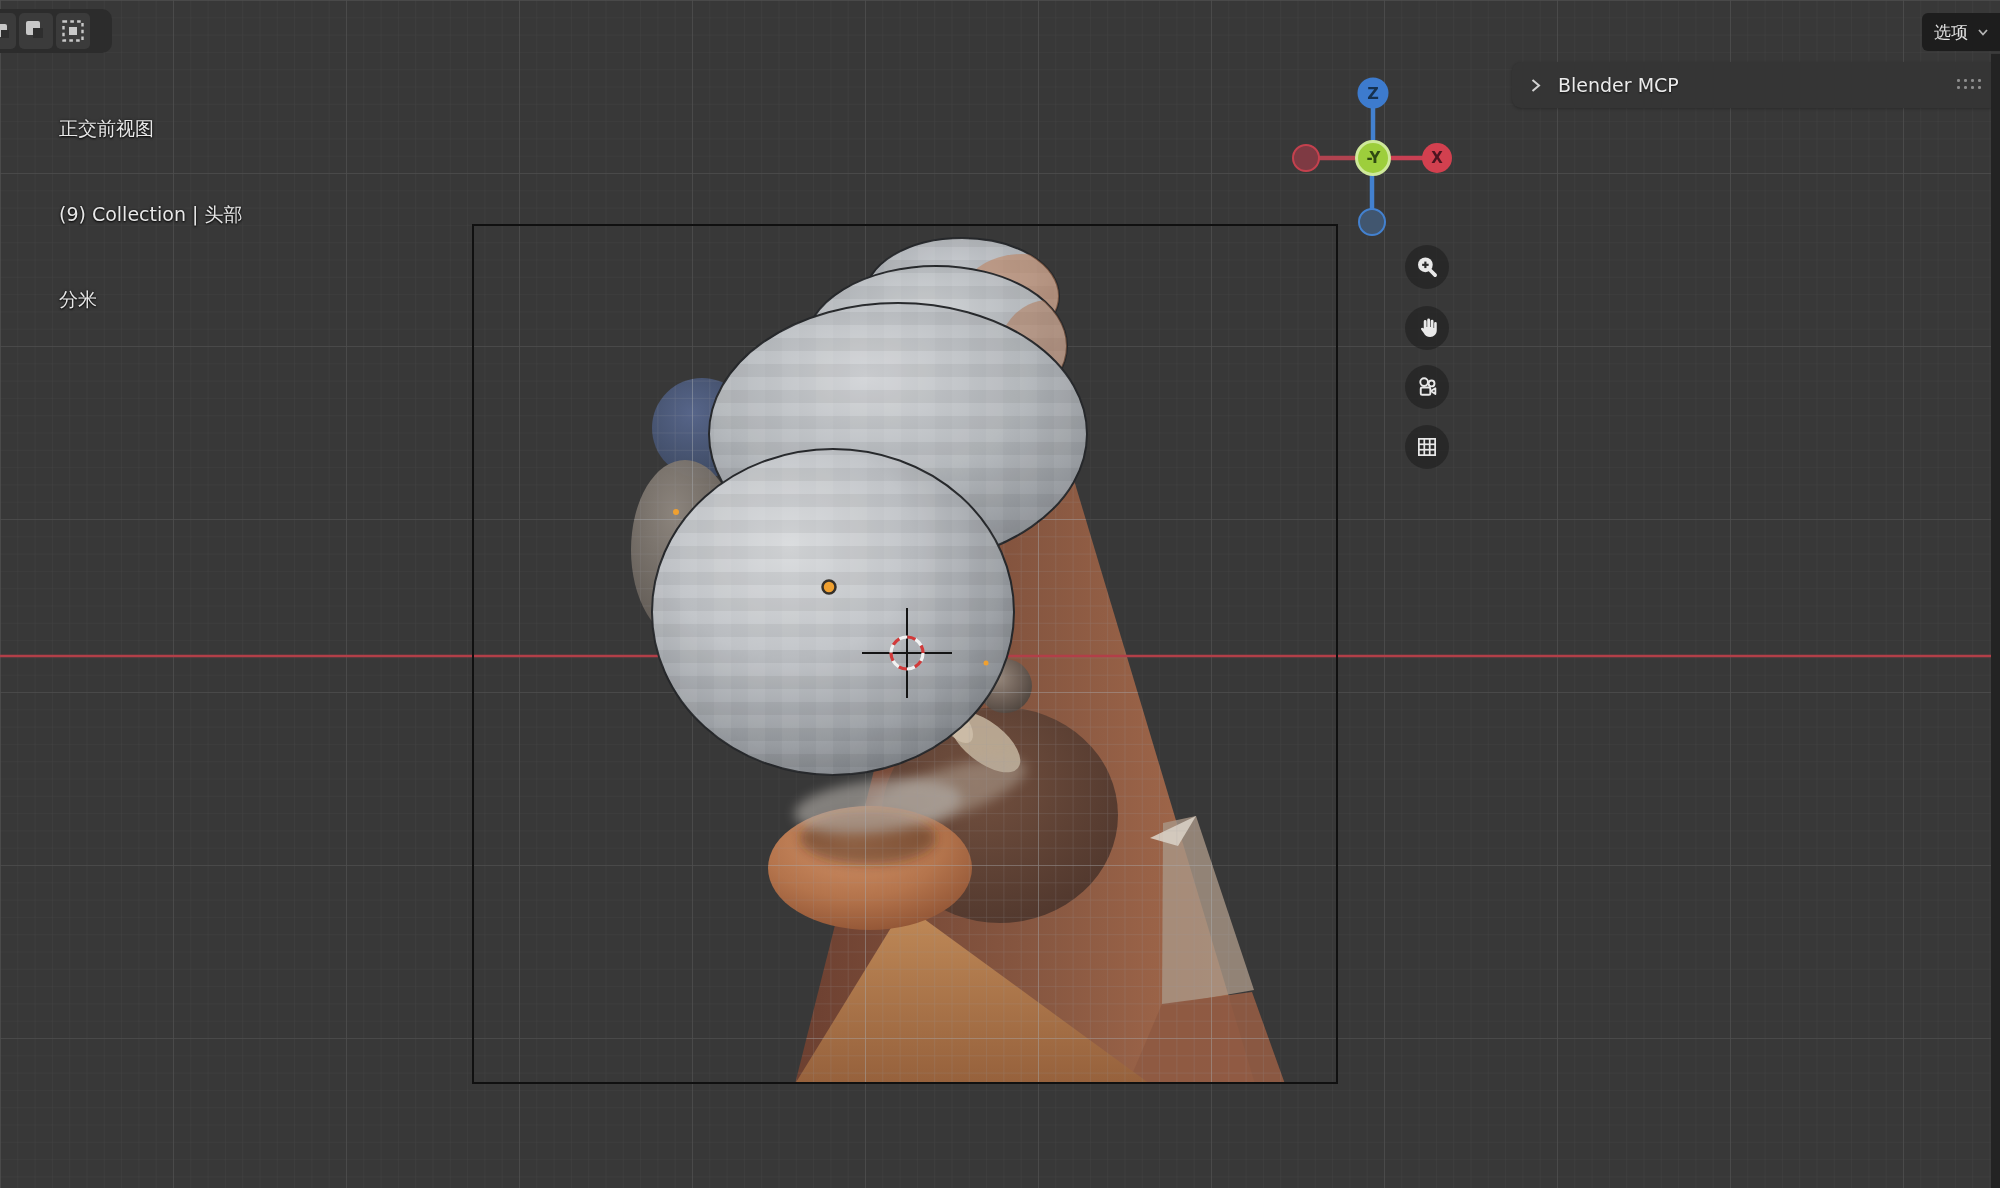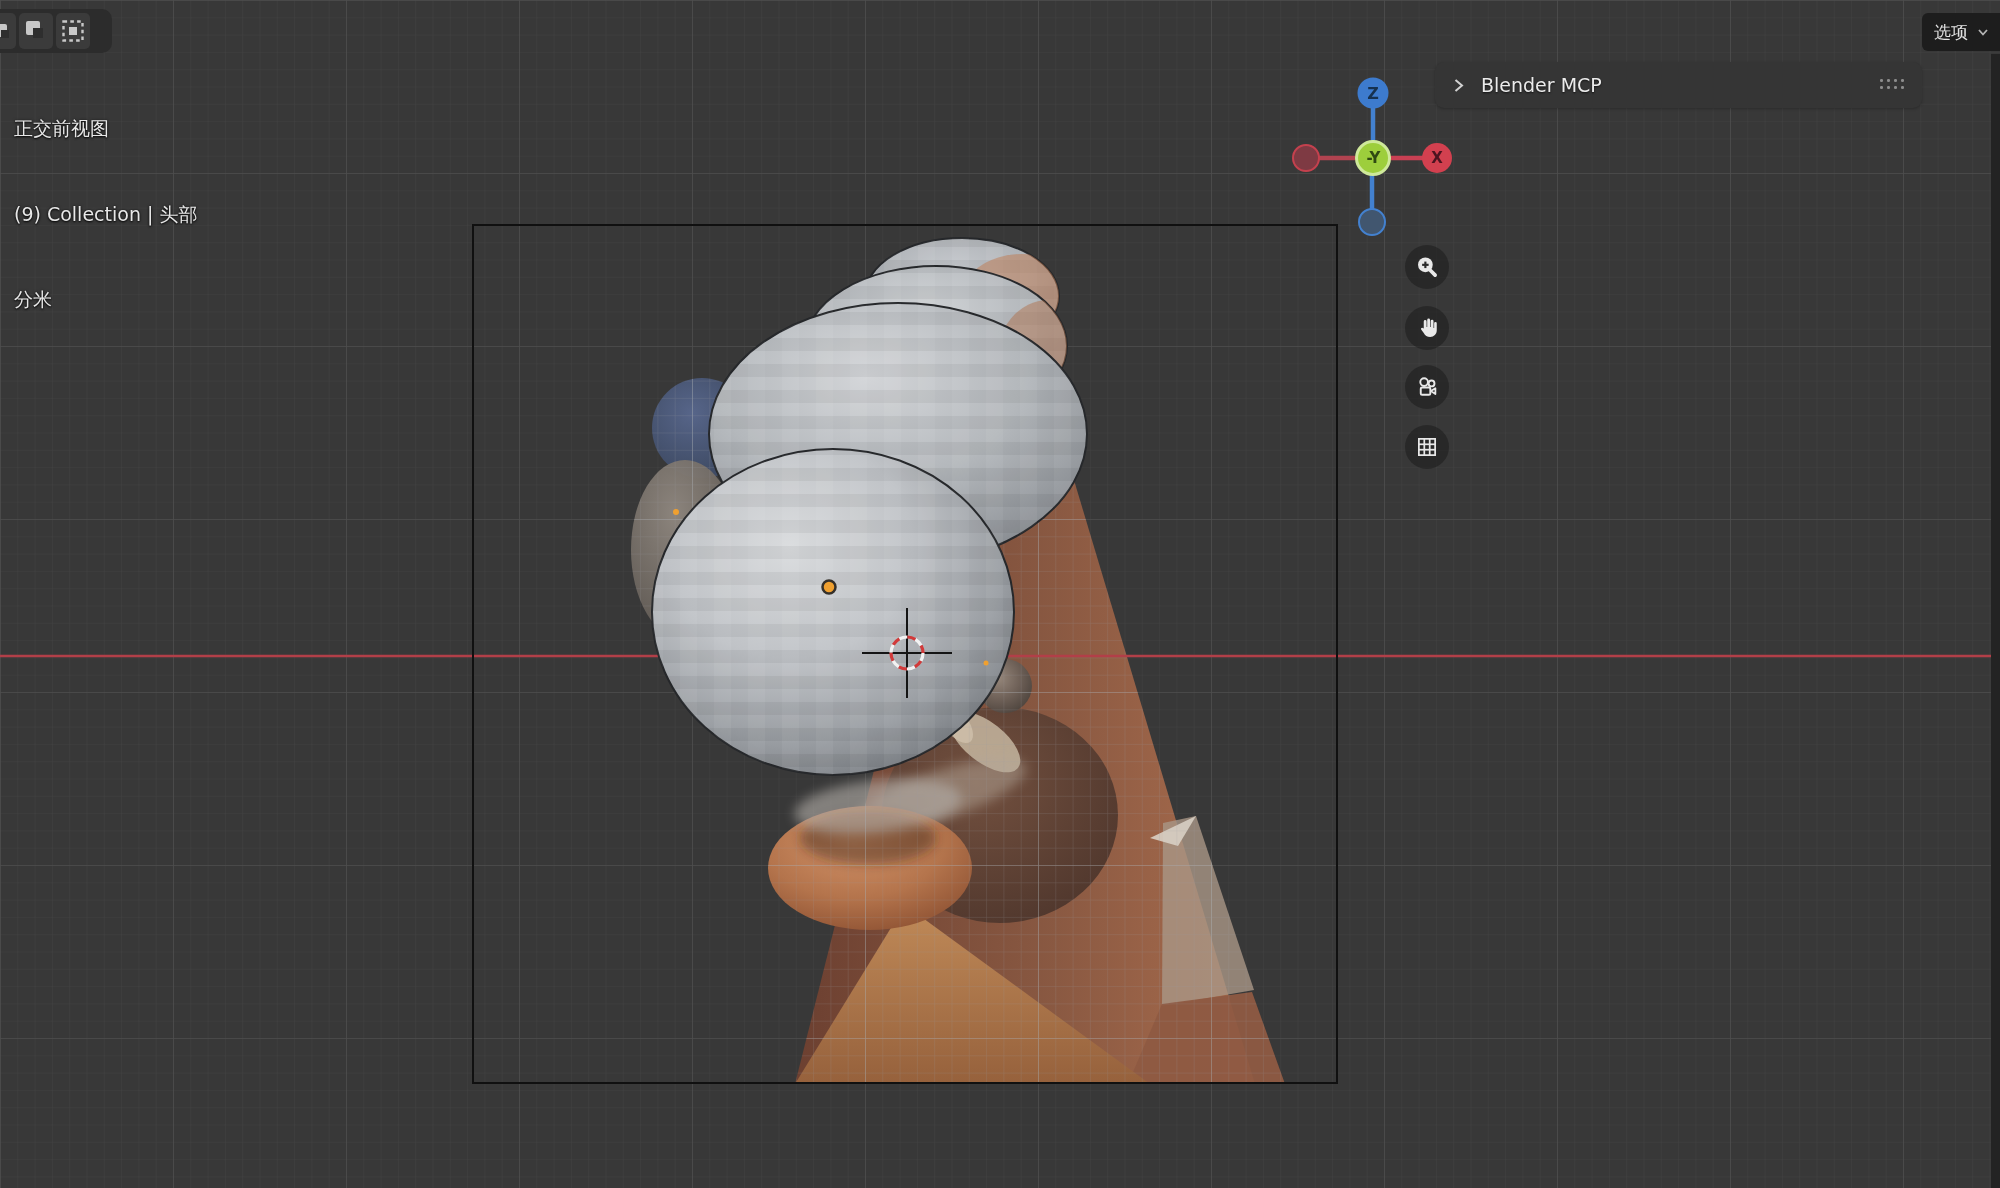--- a/index.html
+++ b/index.html
@@ -22,33 +22,33 @@
     display:flex;align-items:center;justify-content:center;flex:none;
   }
   .mode-btn.clipped{width:16px;border-radius:0 5px 5px 0;overflow:hidden;justify-content:flex-start;}
 
   
   .vp-text{
     position:absolute;left:14px;top:57px;color:#e8e8e8;font-size:19px;line-height:28.5px;
     text-shadow:0 1px 2px rgba(0,0,0,.9),0 0 3px rgba(0,0,0,.6);
     white-space:pre;
   }
-  .vp-text div{height:28.5px;}
+  .vp-text div{height:28.5px;margin-left:45px;}
 
   
   .options-btn{
     position:absolute;left:1922px;top:13px;width:92px;height:38px;
     background:#1d1d1d;border-radius:6px;color:#e3e3e3;font-size:17px;
     display:flex;align-items:center;padding-left:12px;gap:8px;box-sizing:border-box;
   }
   .options-caret{width:14px;height:14px;flex:none;opacity:.85;}
 
   
   .mcp-panel{
-    position:absolute;left:1435px;top:62px;width:487px;height:46px;
+    position:absolute;left:1512px;top:62px;width:487px;height:46px;
     background:#353535;border-radius:9px;display:flex;align-items:center;
     padding:0 16px;box-sizing:border-box;box-shadow:0 1px 3px rgba(0,0,0,.25);
   }
   .mcp-chevron{width:15px;height:15px;flex:none;}
   .mcp-title{color:#ebebeb;font-size:19px;margin-left:15px;flex:1;
     text-shadow:0 1px 2px rgba(0,0,0,.7);}
   .grip{display:grid;grid-template-columns:repeat(4,5px);grid-auto-rows:5px;gap:2px;}
   .grip i{width:2.6px;height:2.6px;background:#8d8d8d;border-radius:50%;}
 
   

